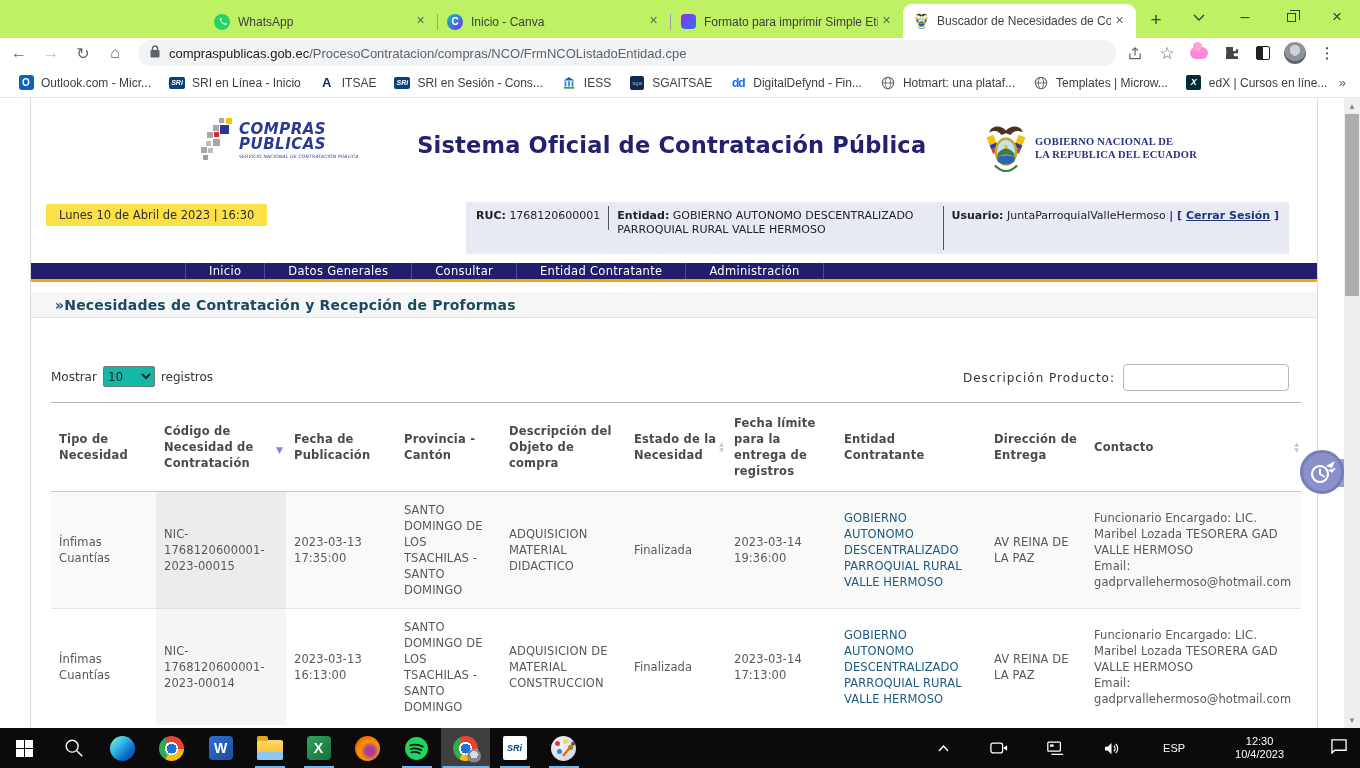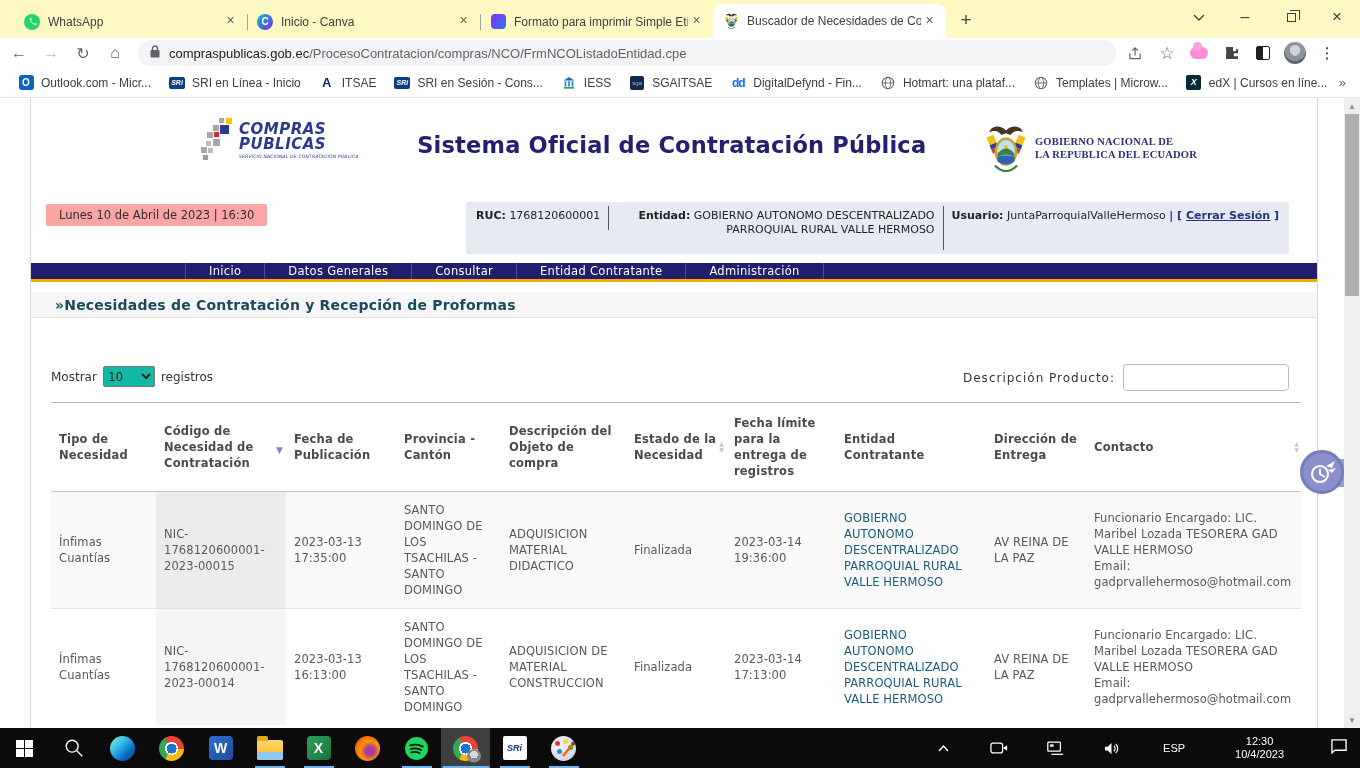--- a/index.html
+++ b/index.html
@@ -1,21 +1,21 @@
 <!DOCTYPE html>
 <html><head>
 <meta charset="utf-8">
 <style>
   * { margin:0; padding:0; box-sizing:border-box; }
   html,body { width:1360px; height:768px; overflow:hidden; }
   body { font-family:"Liberation Sans", sans-serif; background:#fff; }
   .screen { position:relative; width:1360px; height:768px; overflow:hidden; background:#fff; }
 
   
-  .tabstrip { position:absolute; top:0; left:0; width:1360px; height:38px; background:#fef9c3; display:flex; align-items:flex-end; }
+  .tabstrip { position:absolute; top:0; left:0; width:1360px; height:38px; background:#bef264; display:flex; align-items:flex-end;justify-content:center; }
   .tabs { display:flex; align-items:flex-end; margin-left:14px; height:38px; }
   .tab { width:233px; height:33px; display:flex; align-items:center; padding:0 8px 0 10px; font-size:12px; color:#3c4043; position:relative; cursor:default; }
   .tab .sep { position:absolute; left:0; top:9px; height:16px; width:1px; background:#9aa0a6; }
   .tab.active { background:#fff; border-radius:9px 9px 0 0; height:34px; }
   .tab-title { flex:1; white-space:nowrap; overflow:hidden; margin-left:8px; }
   .tab-close { width:17px; height:17px; line-height:15px; text-align:center; font-size:14px; color:#5f6368; border-radius:50%; flex:0 0 auto; }
   .favicon { width:16px; height:16px; flex:0 0 auto; display:flex; align-items:center; justify-content:center; }
   .fav-wa { width:16px; height:16px; border-radius:50%; background:#25d366; }
   .fav-canva { width:16px; height:16px; border-radius:50%; background:linear-gradient(135deg,#00c4cc,#7d2ae8); color:#fff; font-size:10px; font-weight:bold; text-align:center; line-height:16px; }
   .fav-label { width:15px; height:15px; border-radius:4px; background:linear-gradient(140deg,#8a2ef5,#2f76f7); }
@@ -58,27 +58,27 @@
   .hdr { display:flex; align-items:flex-start; padding-top:18px; height:96px; }
   .logo-box { margin-left:168px; display:flex; align-items:center;font-style:italic; }
   .logo-text { margin-left:4px; color:#2a3990; }
   .logo-text .l1 { font-size:15px; font-weight:bold; letter-spacing:0.5px; line-height:15px; }
   .logo-text .tagline { font-size:4.5px; letter-spacing:0.2px; margin-top:2px; }
   .main-title { flex:1; text-align:center; font-size:22.5px; font-weight:bold; color:#23206f; padding-top:16px; letter-spacing:0.2px; }
   .gov { display:flex; align-items:center; margin-right:120px; padding-top:8px; }
   .gov-text { margin-left:8px; font-family:"Liberation Serif", serif; font-weight:bold; font-size:10.5px; color:#2a2f7c; line-height:13px; letter-spacing:0.2px; }
 
   .inforow { position:relative; height:52px; margin-top:8px; }
-  .date-pill { position:absolute; left:15px; top:2px; height:22px; background:#fca5a5; border-radius:2px; display:flex; align-items:center; padding:0 13px; font-size:11.5px; color:#2e2e2e; }
+  .date-pill { position:absolute; left:15px; top:2px; height:22px; background:#fde047; border-radius:2px; display:flex; align-items:center; padding:0 13px; font-size:11.5px; color:#2e2e2e; }
   .info-pill { position:absolute; left:435px; right:28px; top:0; height:52px; background:#e7eaf3; border-radius:2px; display:flex; align-items:stretch; padding:4px 10px; font-size:11px; color:#222; }
   .info-pill b { font-weight:bold; }
   .seg-ruc { display:flex; align-items:flex-start; padding-top:3px; white-space:nowrap; }
   .vline { width:1px; background:#555; margin:0 8px; }
   .vline.short { height:24px; align-self:flex-start; }
-  .seg-ent { flex:1; text-align:right; line-height:14px; padding-top:3px; }
+  .seg-ent { flex:1; line-height:14px; padding-top:3px; }
   .seg-user { display:flex; align-items:flex-start; padding-top:3px; white-space:nowrap; }
   .logout { color:#20357c; font-weight:bold; }
   .logout u { text-decoration:underline; }
 
   .mainnav { margin-top:9px; height:19px; background:#221d6d; border-bottom:3px solid #f0ad00; display:flex; align-items:stretch; font-size:11.5px; color:#fff; }
   .nav-spacer { width:155px; border-right:1px solid #4d48a5; }
   .nav-item { display:flex; align-items:center; padding:0 23px; border-right:1px solid #4d48a5; letter-spacing:0.3px; }
 
   .crumbstrip { margin-top:10px; height:26px; background:#f6f6f6; border-bottom:1px solid #e3e3e3; display:flex; align-items:center; }
   .crumb { padding-left:24px; font-size:14px; font-weight:bold; color:#1a4a5f; letter-spacing:0.2px; }

